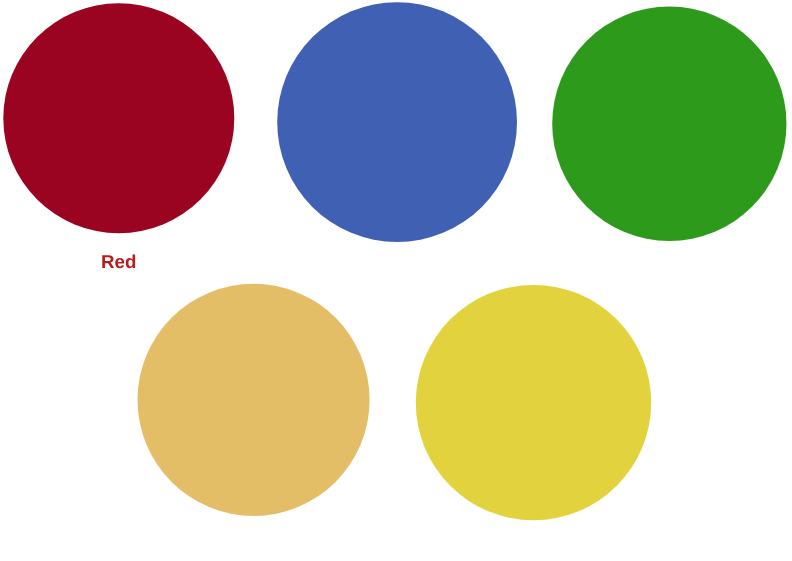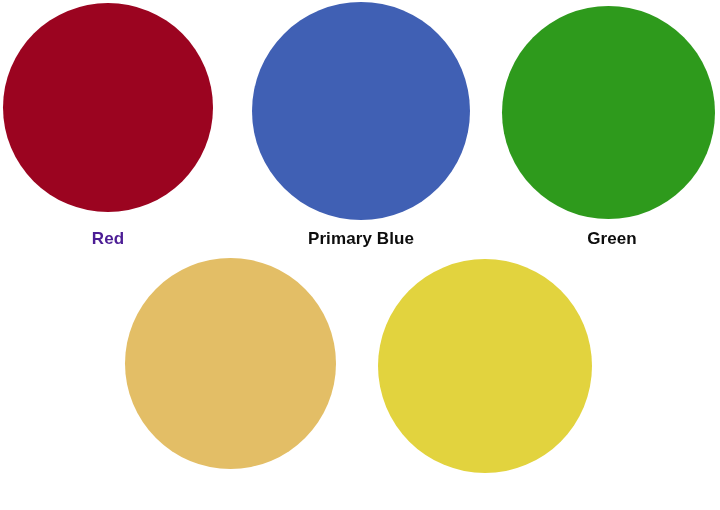--- a/index.html
+++ b/index.html
@@ -55,31 +55,29 @@
   #label-yellow  { left: 385px; top: 488px; width: 200px; }
 </style>
 </head>
 <body>
 
 <div id="canvas" style="background-color: rgb(255, 255, 255);">
 
   <div class="swatch" id="swatch-red">
     <div class="swatch-dot" style="width: 210px; height: 209px; background-color: rgb(155, 4, 32);"></div>
   </div>
-  <div class="swatch-label" id="label-red" style="color: #4c1d95;">Red</div>
+  <div class="swatch-label" id="label-red" style="color: #b91c1c;">Red</div>
 
   <div class="swatch" id="swatch-blue">
     <div class="swatch-dot" style="width: 218px; height: 218px; background-color: rgb(64, 96, 180);"></div>
   </div>
-  <div class="swatch-label" id="label-blue" style="color: rgb(13, 13, 13);">Primary Blue</div>
 
   <div class="swatch" id="swatch-green">
     <div class="swatch-dot" style="width: 213px; height: 213px; background-color: rgb(46, 154, 28);"></div>
   </div>
-  <div class="swatch-label" id="label-green" style="color: rgb(13, 13, 13);">Green</div>
 
   <div class="swatch" id="swatch-orange">
     <div class="swatch-dot" style="width: 211px; height: 211px; background-color: rgb(227, 190, 102);"></div>
   </div>
 
   <div class="swatch" id="swatch-yellow">
     <div class="swatch-dot" style="width: 214px; height: 214px; background-color: rgb(226, 211, 62);"></div>
   </div>
 
 </div>

